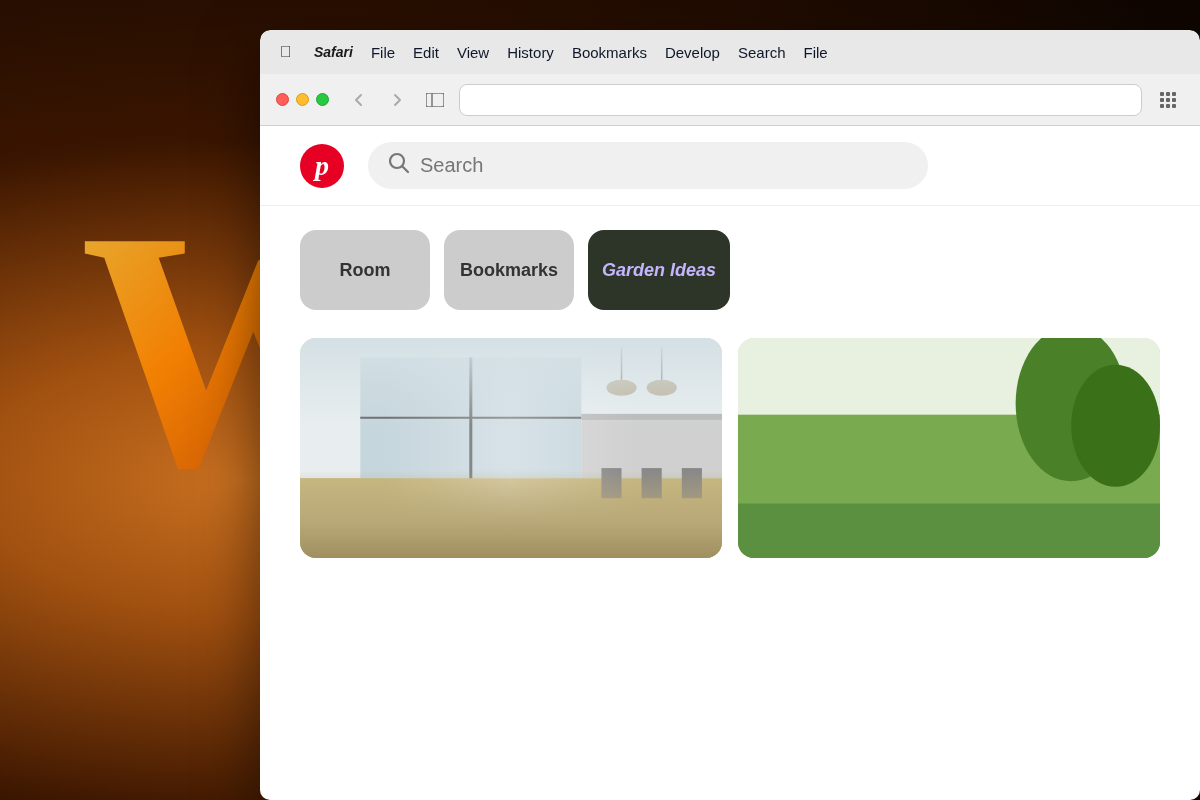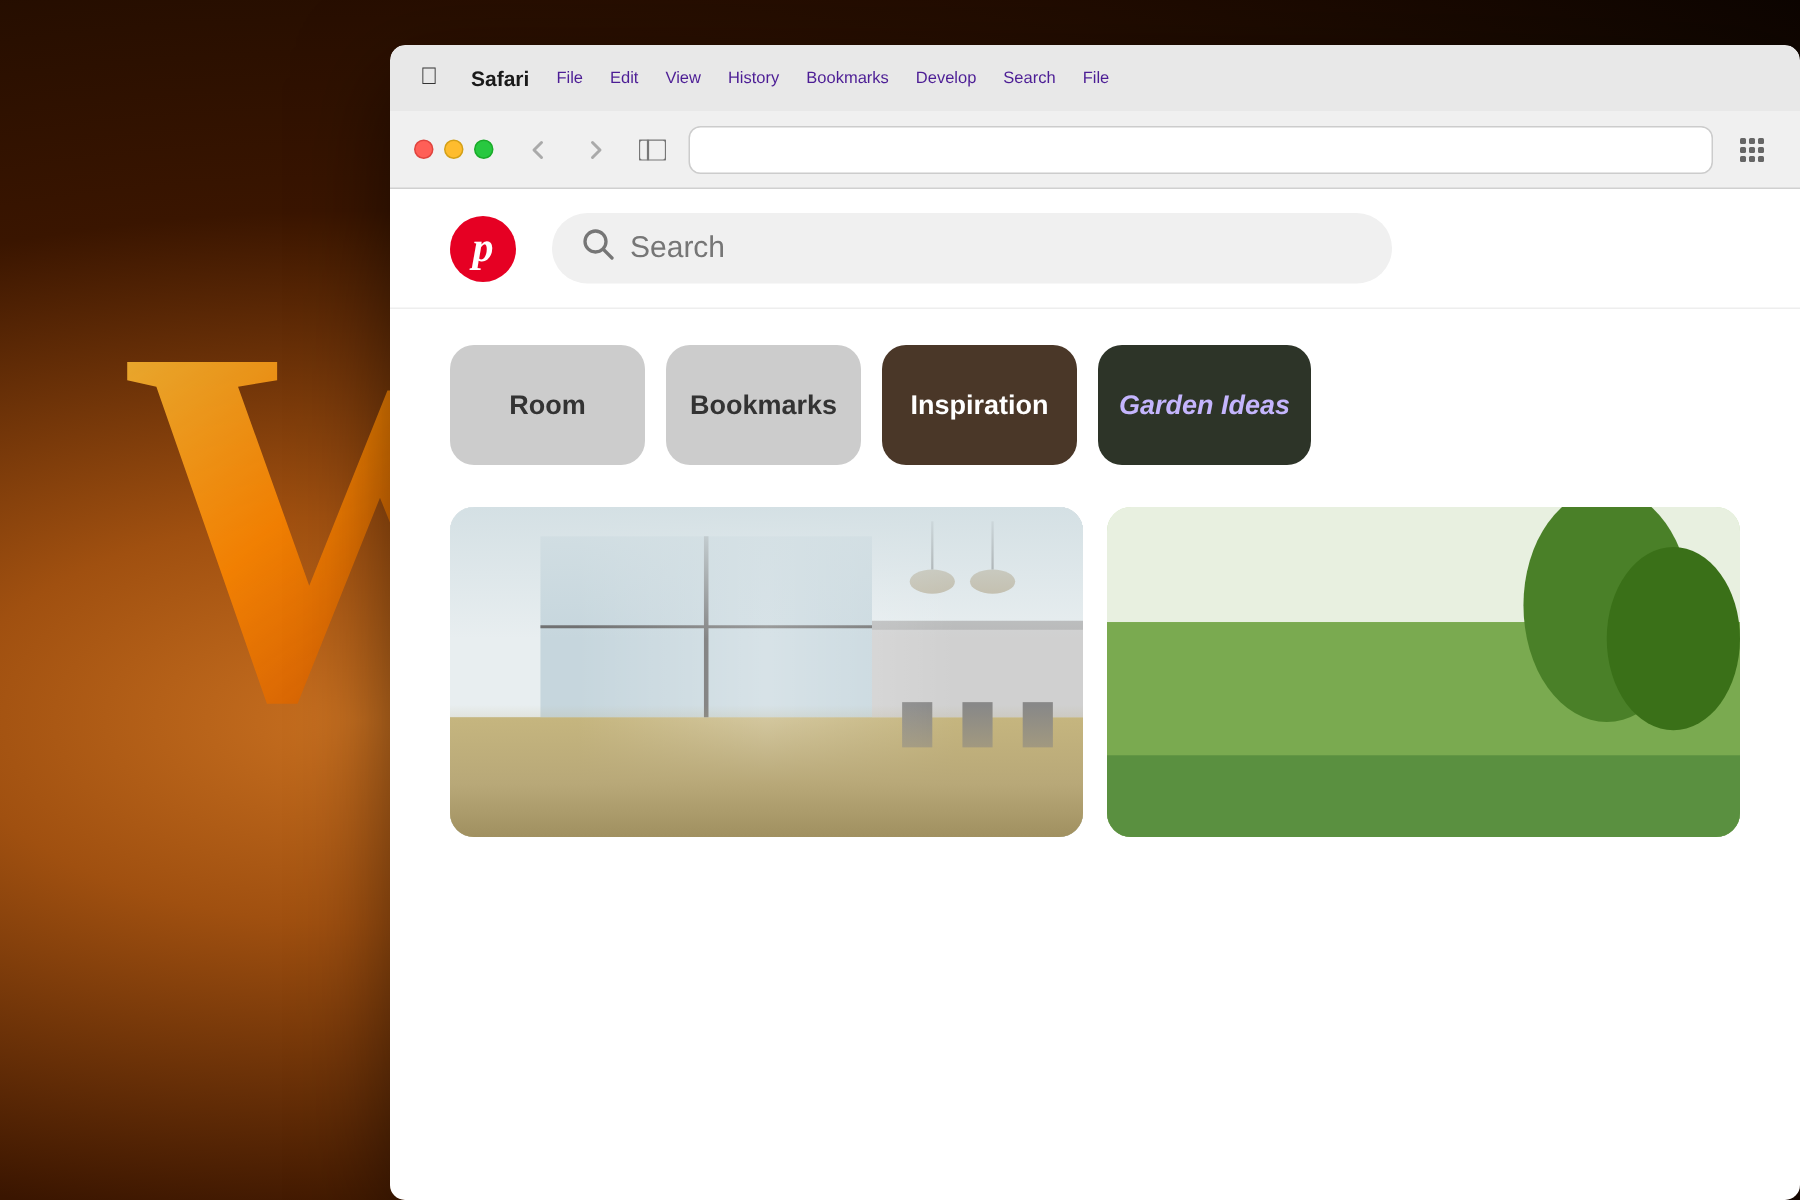--- a/index.html
+++ b/index.html
@@ -61,25 +61,26 @@
     .apple-logo {
       font-size: 16px;
       color: #333;
       margin-right: 4px;
     }
 
     .menu-app-name {
       font-weight: 700;
       font-size: 14px;
       color: #1a1a1a;
+      font-style: italic;
     }
 
     .menu-item {
-      font-size: 11px;
-      color: #4c1d95;
+      font-size: 15px;
+      color: #0f172a;
       cursor: pointer;
       white-space: nowrap;
     }
 
     
     .browser-toolbar {
       height: 52px;
       background: #f0f0f0;
       display: flex;
       align-items: center;
@@ -384,21 +385,20 @@
               <line x1="14.5" y1="14.5" x2="20" y2="20" stroke="#767676" stroke-width="2.2" stroke-linecap="round"></line>
             </svg>
           </span>
           <span class="search-placeholder">Search</span>
         </div>
       </div>
 
       <div class="category-section">
         <div class="category-pill pill-light">Room</div>
         <div class="category-pill pill-light">Bookmarks</div>
-        <div class="category-pill pill-dark-brown">Inspiration</div>
         <div class="category-pill pill-darkest">Garden Ideas</div>
       </div>
 
       <div class="image-grid">
         <div class="grid-item grid-item-tall">
           <div class="interior-img">
             <svg width="100%" height="100%" viewBox="0 0 420 220" preserveAspectRatio="xMidYMid slice">
 
               <rect width="420" height="220" fill="#d8e4e8"></rect>
 

